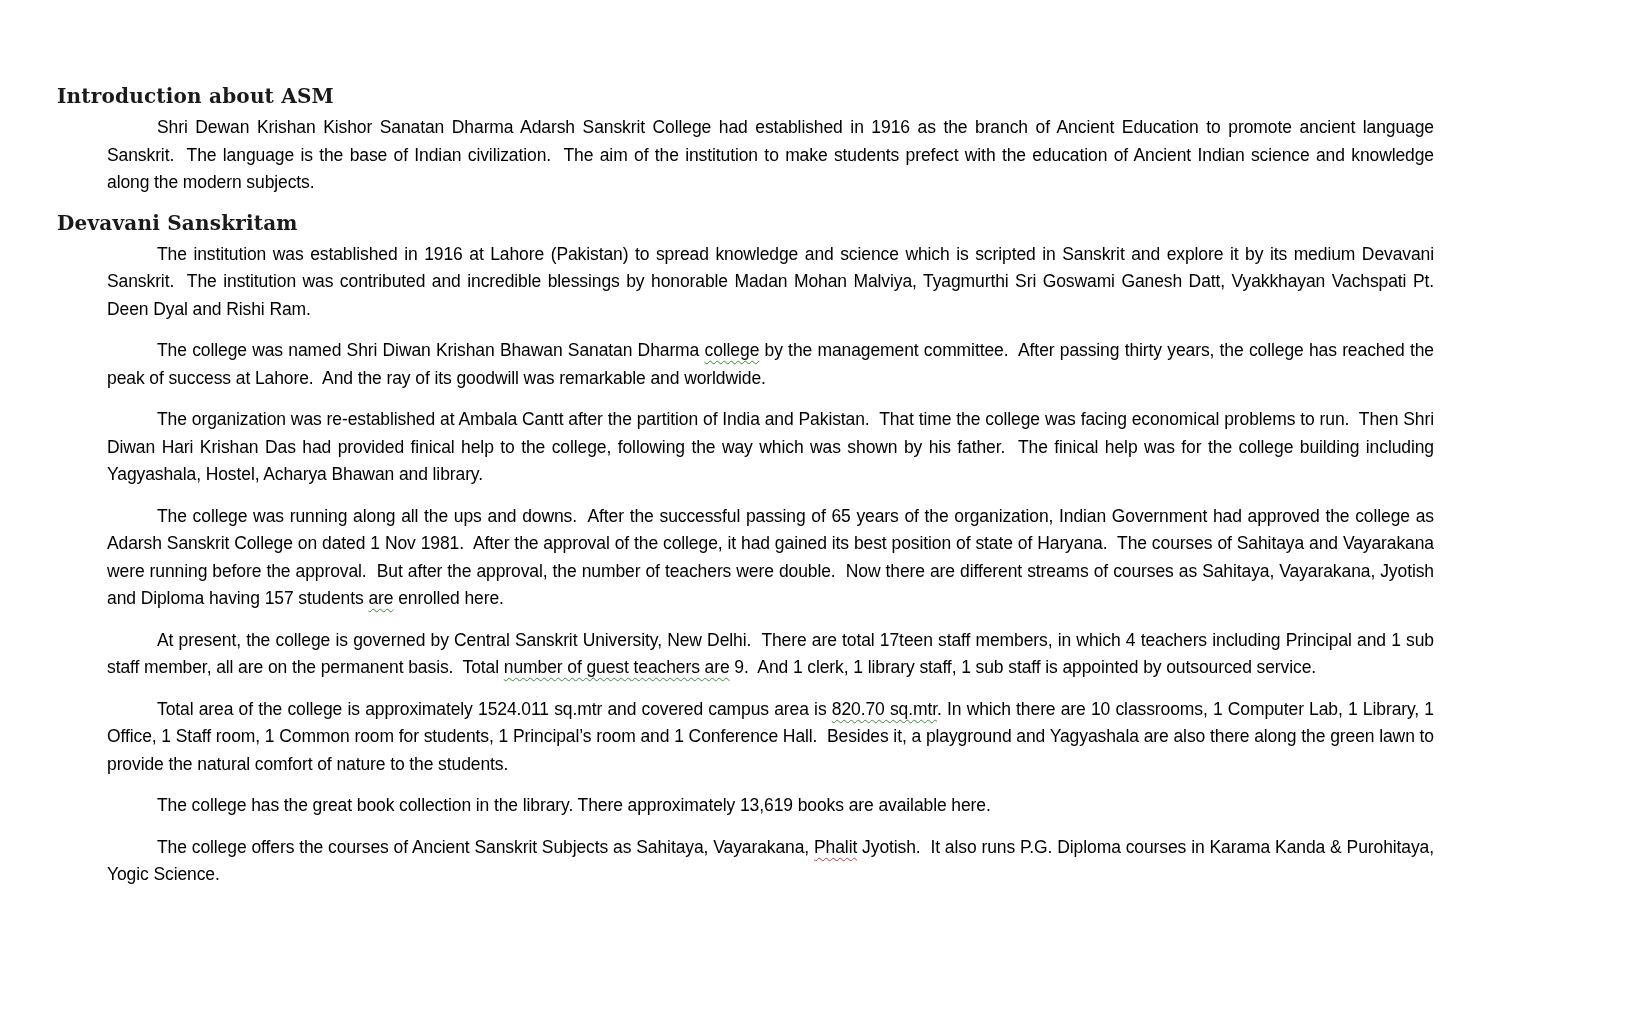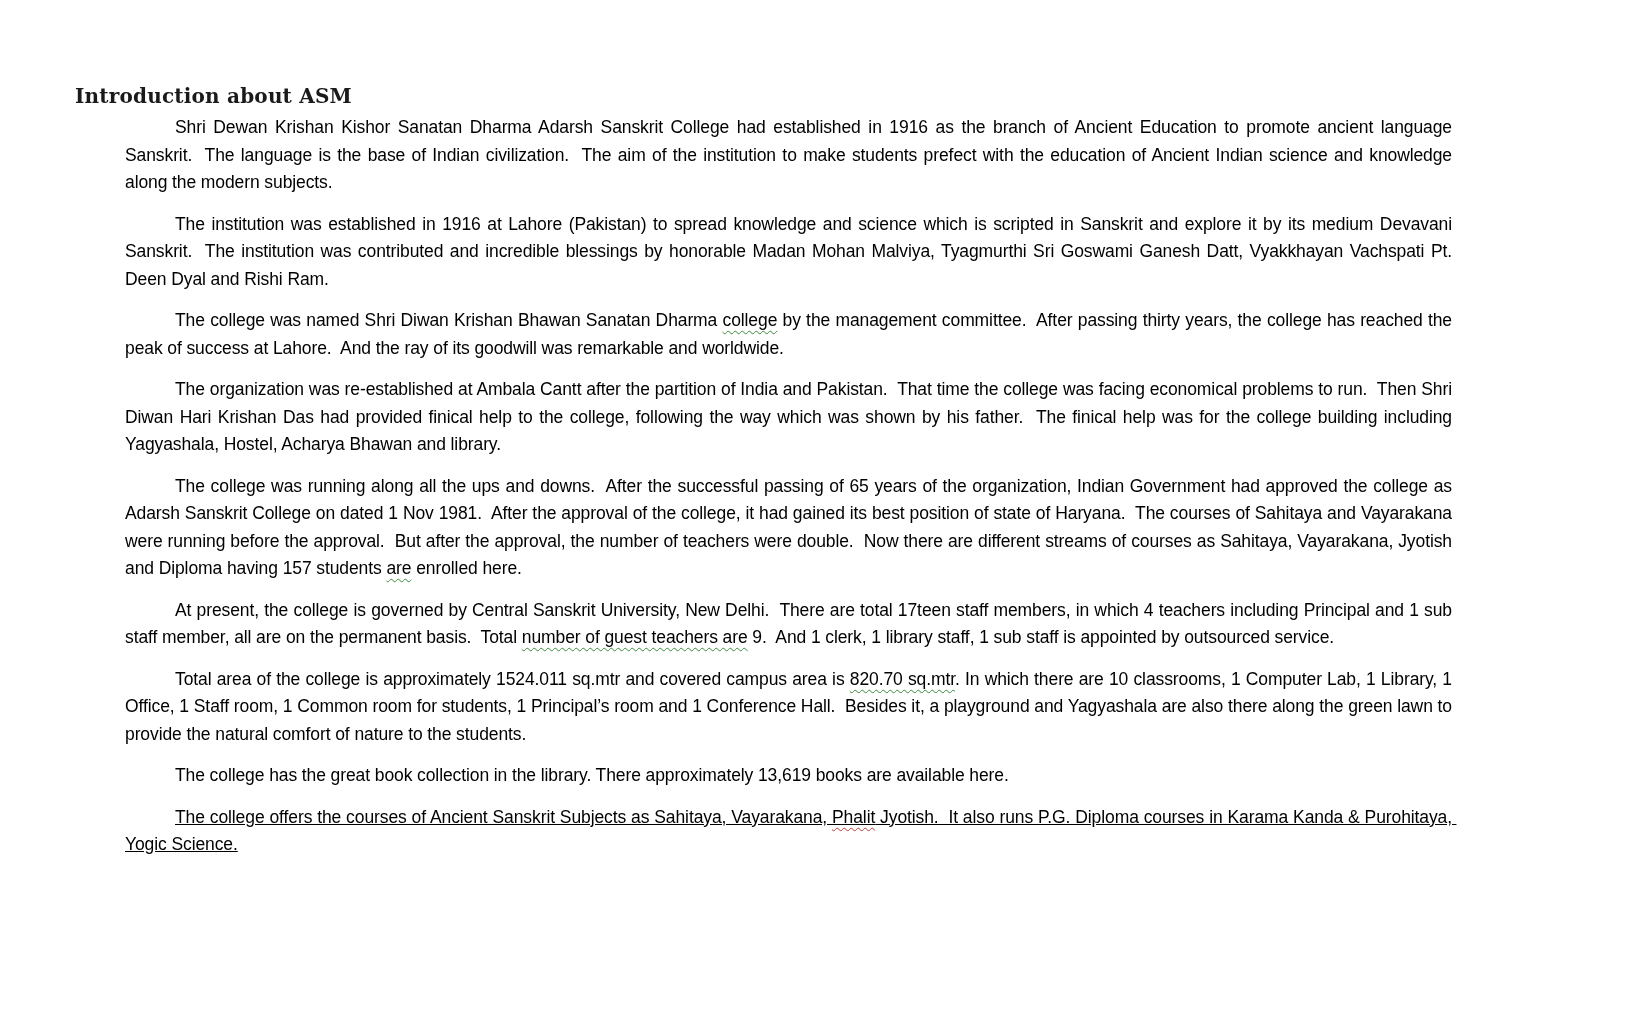--- a/index.html
+++ b/index.html
@@ -9,21 +9,21 @@
     position: relative;
     width: 1640px;
     height: 1024px;
     background: #ffffff;
     overflow: hidden;
     font-family: "Liberation Sans", sans-serif;
     color: #1f1f1f;
   }
 
   .doc {
-    padding: 84px 0 0 75px;
+    padding: 84px 0 0 57px;
     width: 1377px;
   }
 
   .doc-heading {
     font-family: "DejaVu Serif", serif;
     font-weight: bold;
     font-size: 20px;
     line-height: 24px;
     color: #1a1a1a;
     margin: 0 0 6px 0;
@@ -35,21 +35,21 @@
     margin: 0 0 14px 50px;
     width: 1327px;
     text-align: justify;
     text-indent: 50px;
     font-size: 17.5px;
     line-height: 27.5px;
     letter-spacing: -0.1px;
     white-space: pre-wrap;
     color: #000000;
   }
-  .para.no-gap { margin-bottom: 16px; text-decoration: underline; }
+  .para.no-gap { margin-bottom: 16px; }
 
   .grammar-mark {
     text-decoration-line: underline;
     text-decoration-style: wavy;
     text-decoration-color: #3a8a3a;
     text-decoration-thickness: 1px;
     text-underline-offset: 4px;
   }
   .spelling-mark {
     text-decoration-line: underline;
@@ -62,20 +62,21 @@
 </head>
 <body>
 
 <div class="page">
   <div class="doc">
 
     <h1 class="doc-heading">Introduction about ASM</h1>
 
     <p class="para"><span>Shri Dewan Krishan Kishor Sanatan Dharma Adarsh Sanskrit College had established in 1916 as the branch of Ancient Education to promote ancient language Sanskrit.  The language is the base of Indian civilization.  The aim of the institution to make students prefect with the education of Ancient Indian science and knowledge along the modern subjects.</span></p>
 
+    <h1 class="doc-heading second">Devavani Sanskritam</h1>
 
     <p class="para"><span>The institution was established in 1916 at Lahore (Pakistan) to spread knowledge and science which is scripted in Sanskrit and explore it by its medium Devavani Sanskrit.  The institution was contributed and incredible blessings by honorable Madan Mohan Malviya, Tyagmurthi Sri Goswami Ganesh Datt, Vyakkhayan Vachspati Pt. Deen Dyal and Rishi Ram.</span></p>
 
     <p class="para"><span>The college was named Shri Diwan Krishan Bhawan Sanatan Dharma </span><span class="grammar-mark">college</span><span> by the management committee.  After passing thirty years, the college has reached the peak of success at Lahore.  And the ray of its goodwill was remarkable and worldwide.</span></p>
 
     <p class="para"><span>The organization was re-established at Ambala Cantt after the partition of India and Pakistan.  That time the college was facing economical problems to run.  Then Shri Diwan Hari Krishan Das had provided finical help to the college, following the way which was shown by his father.  The finical help was for the college building including Yagyashala, Hostel, Acharya Bhawan and library.</span></p>
 
     <p class="para"><span>The college was running along all the ups and downs.  After the successful passing of 65 years of the organization, Indian Government had approved the college as Adarsh Sanskrit College on dated 1 Nov 1981.  After the approval of the college, it had gained its best position of state of Haryana.  The courses of Sahitaya and Vayarakana were running before the approval.  But after the approval, the number of teachers were double.  Now there are different streams of courses as Sahitaya, Vayarakana, Jyotish and Diploma having 157 students </span><span class="grammar-mark">are</span><span> enrolled here.</span></p>
 
     <p class="para"><span>At present, the college is governed by Central Sanskrit University, New Delhi.  There are total 17teen staff members, in which 4 teachers including Principal and 1 sub staff member, all are on the permanent basis.  Total </span><span class="grammar-mark">number of guest teachers are</span><span> 9.  And 1 clerk, 1 library staff, 1 sub staff is appointed by outsourced service.</span></p>

